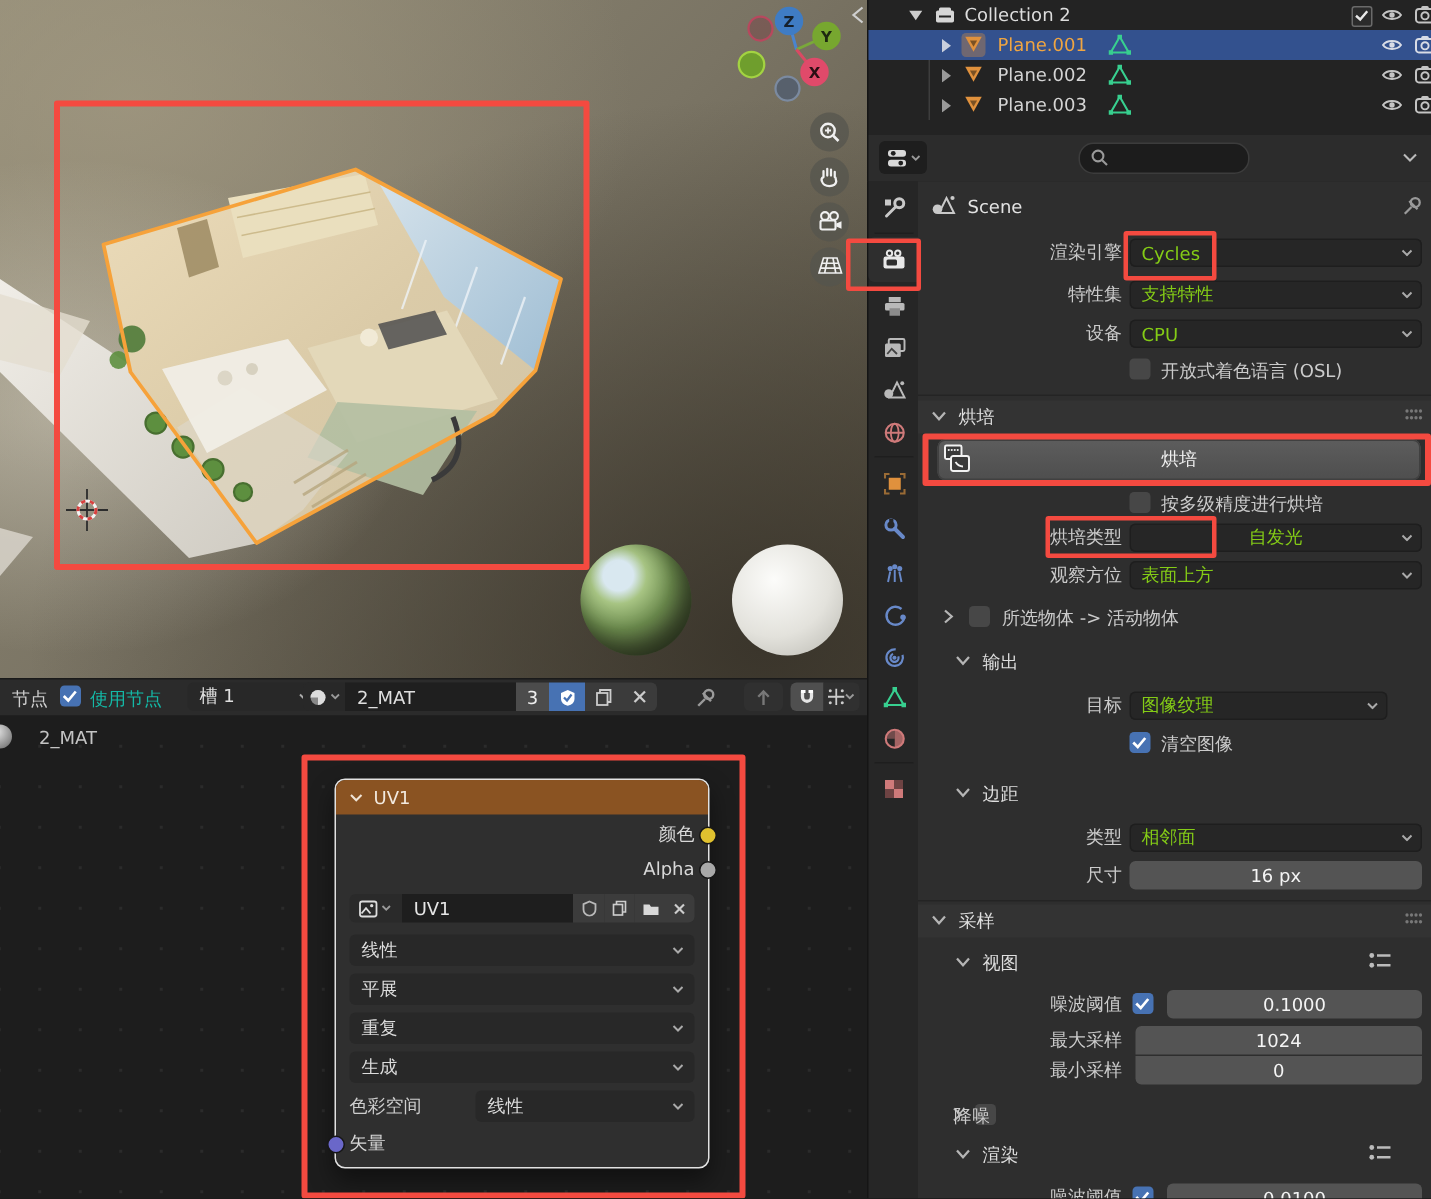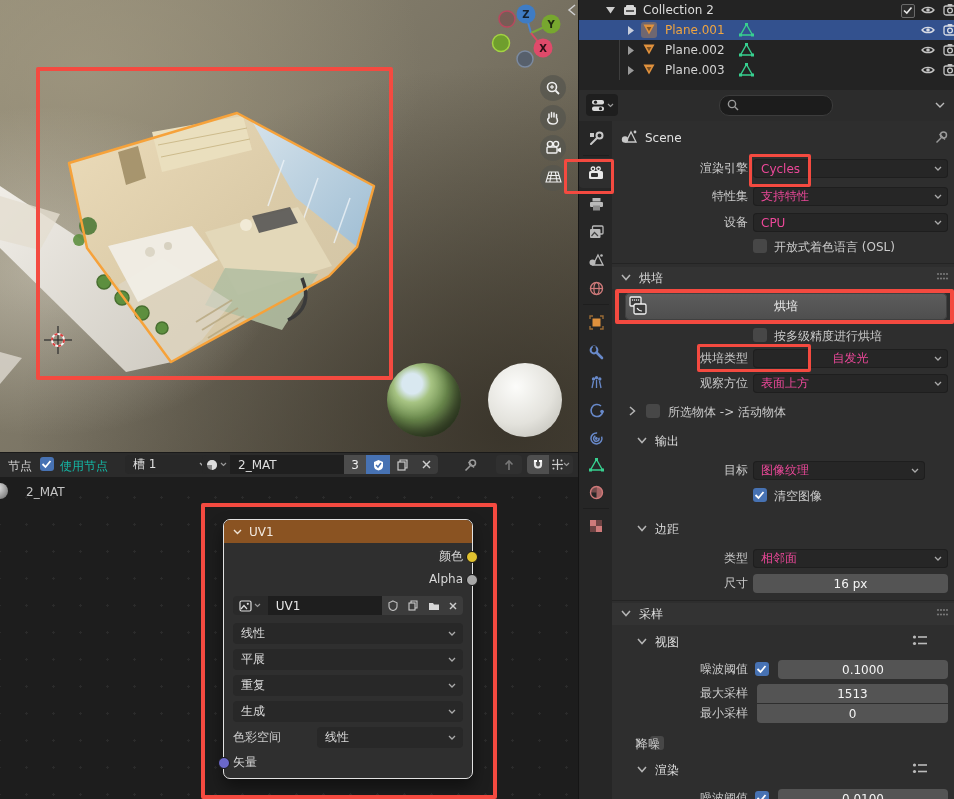--- a/index.html
+++ b/index.html
@@ -39,21 +39,21 @@
   .orow{position:absolute;left:0;width:376px;height:20px;display:flex;align-items:center;}
   .orow.sel{background:#33518e;}
 
   
   #propsHeader{left:578px;top:90px;width:376px;height:31px;background:#2c2c2c;border-left:1px solid #151515;border-bottom:1px solid #222;}
   #propsTabs{left:578px;top:121px;width:34px;height:678px;background:#262626;border-left:1px solid #151515;}
   #propsMain{left:612px;top:121px;width:342px;height:678px;background:#2e2e2e;}
   .tab{position:absolute;left:0;width:34px;height:28px;display:flex;align-items:center;justify-content:center;}
   .tabsep{position:absolute;left:4px;width:26px;height:1px;background:#1e1e1e;}
   .lbl{position:absolute;height:19px;line-height:19px;text-align:right;color:#cbcbcb;}
-  .dd{position:absolute;height:19px;background:#262626;border-radius:4px;display:flex;align-items:center;padding:0 8px;box-sizing:border-box;color:#ec4899;box-shadow:inset 0 0 0 1px #1e1e1e;}
+  .dd{position:absolute;height:19px;background:#262626;border-radius:4px;display:flex;align-items:center;padding:0 8px;box-sizing:border-box;color:#84cc16;box-shadow:inset 0 0 0 1px #1e1e1e;}
   .dd .cv{position:absolute;right:6px;top:7px;}
   .val{position:absolute;height:19px;background:#545454;border-radius:4px;display:flex;align-items:center;justify-content:center;color:#f4f4f4;}
   .chk{position:absolute;width:14px;height:14px;border-radius:3px;background:#474747;}
   .chk.on{background:#4772b3;}
   .chk svg{margin:2px 0 0 1px;}
   .phead{position:absolute;color:#dedede;}
   .hline{position:absolute;height:1px;background:#242424;}
   .hdrband{position:absolute;left:612px;width:342px;height:22px;background:#333333;}
 
   
@@ -788,21 +788,21 @@
     <svg width="11" height="10">
         <polyline points="1.5,5 4.5,8 9.5,2" fill="none" stroke="#fff" stroke-width="1.8"></polyline>
       </svg>
   </div>
   <div class="val" style="left:778px;top:660px;width:170px;">
     <span>0.1000</span>
   </div>
 
   <span class="lbl" style="left:614px;top:684px;width:134px;">最大采样</span>
   <div class="val" style="left:757px;top:684px;width:191px;border-radius:4px 4px 0 0;">
-    <span>1513</span>
+    <span>1024</span>
   </div>
   <span class="lbl" style="left:614px;top:704px;width:134px;">最小采样</span>
   <div class="val" style="left:757px;top:704px;width:191px;border-radius:0 0 4px 4px;">
     <span>0</span>
   </div>
 
   <svg class="abs" style="left:635px;top:738px;" width="7" height="10">
       <polyline points="1,1 5.5,5 1,9" fill="none" stroke="#b5b5b5" stroke-width="1.5"></polyline>
     </svg>
   <div class="chk" style="left:650px;top:736px;"></div>

